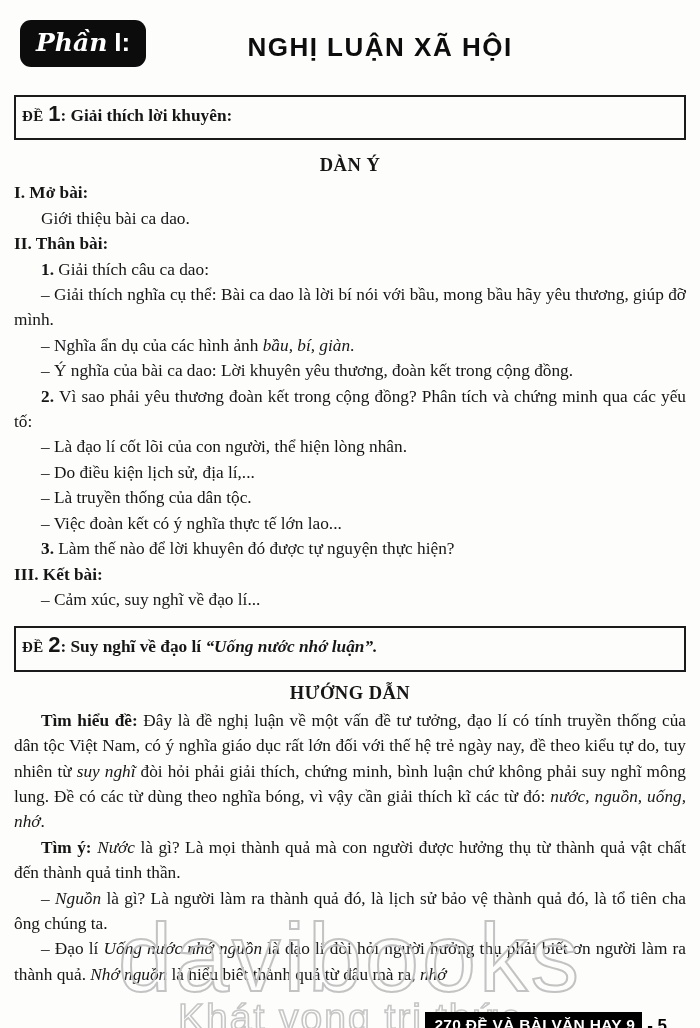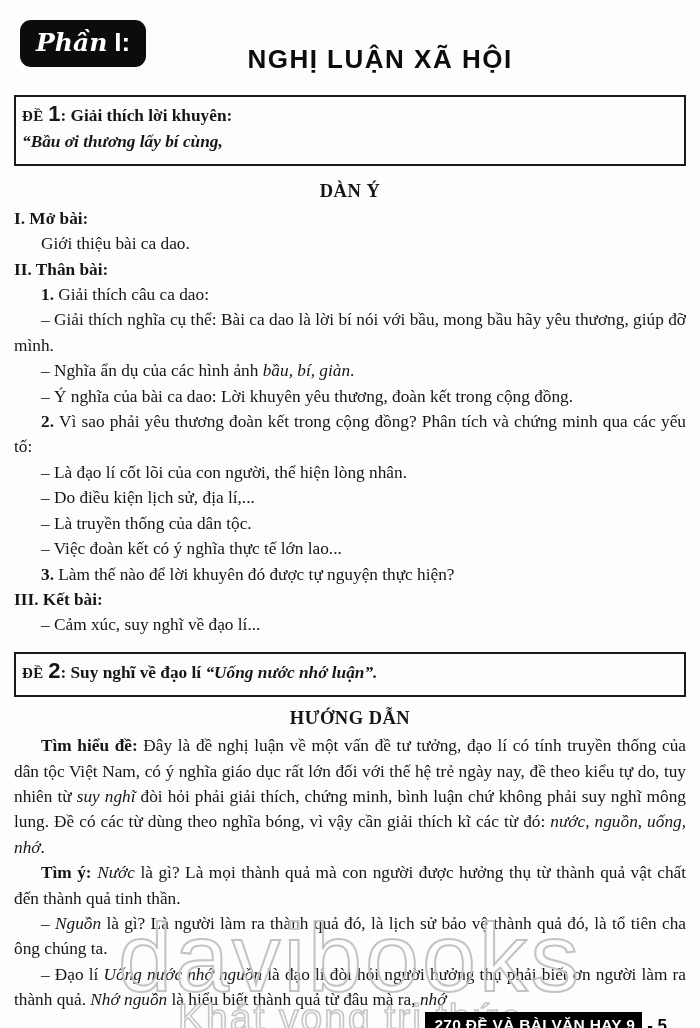--- a/index.html
+++ b/index.html
@@ -12,21 +12,21 @@
 
   
   .header{position:relative;height:54px;margin-top:20px;}
   .part-badge{
     position:absolute;left:20px;top:0;background:#0c0c0c;color:#fff;
     border-radius:11px;padding:7px 16px 9px 16px;display:flex;align-items:baseline;gap:7px;
   }
   .part-label{font-family:"DejaVu Serif",serif;font-style:italic;font-weight:bold;font-size:25px;}
   .part-number{font-family:"Liberation Sans","DejaVu Sans",sans-serif;font-weight:bold;font-size:26px;}
   .header-title{
-    position:absolute;left:120px;right:60px;top:8px;text-align:center;margin:16px;
+    position:absolute;left:120px;right:60px;top:8px;text-align:center;margin:4px;
     font-family:"Liberation Sans","DejaVu Sans",sans-serif;font-weight:bold;
     font-size:26px;letter-spacing:1.5px;color:#0d0d0d;
   }
 
   
   .de-box{border:2px solid #1b1b1b;margin-top:21px;padding:6px 12px 9px 6px;background:#fdfdfc;}
   .de-line{margin:2px 0 0 0;font-weight:bold;font-size:17.5px;line-height:26px;}
   .de-label{font-size:15px;letter-spacing:.5px;}
   .de-number{font-family:"Liberation Sans","DejaVu Sans",sans-serif;font-size:22px;line-height:20px;}
   .quote{margin:3px 0 0 0;text-align:center;font-weight:bold;font-style:italic;font-size:18px;line-height:31px;}
@@ -77,21 +77,20 @@
       <span class="part-label">Phần</span>
       <span class="part-number">I:</span>
     </div>
     <h1 class="header-title">NGHỊ LUẬN XÃ HỘI</h1>
   </div>
 
   <div class="content bodytext">
 
     <div class="de-box">
       <p class="de-line"><span class="de-label">ĐỀ</span> <span class="de-number">1</span><span>: Giải thích lời khuyên:</span></p>
-      <p class="quote">“Bầu ơi thương lấy bí cùng,</p>
     </div>
 
     <h2 class="section-heading">DÀN Ý</h2>
 
     <p class="heading">I. Mở bài:</p>
     <p class="indent">Giới thiệu bài ca dao.</p>
     <p class="heading">II. Thân bài:</p>
     <p class="indent"><span style="font-weight: bold;">1. </span><span>Giải thích câu ca dao:</span></p>
     <p class="indent"><span>– Giải thích nghĩa cụ thể: Bài ca dao là lời bí nói với bầu, mong bầu hãy yêu thương, giúp đỡ mình.</span></p>
     <p class="indent"><span>– Nghĩa ẩn dụ của các hình ảnh </span><span style="font-style: italic;">bầu, bí, giàn</span><span>.</span></p>

